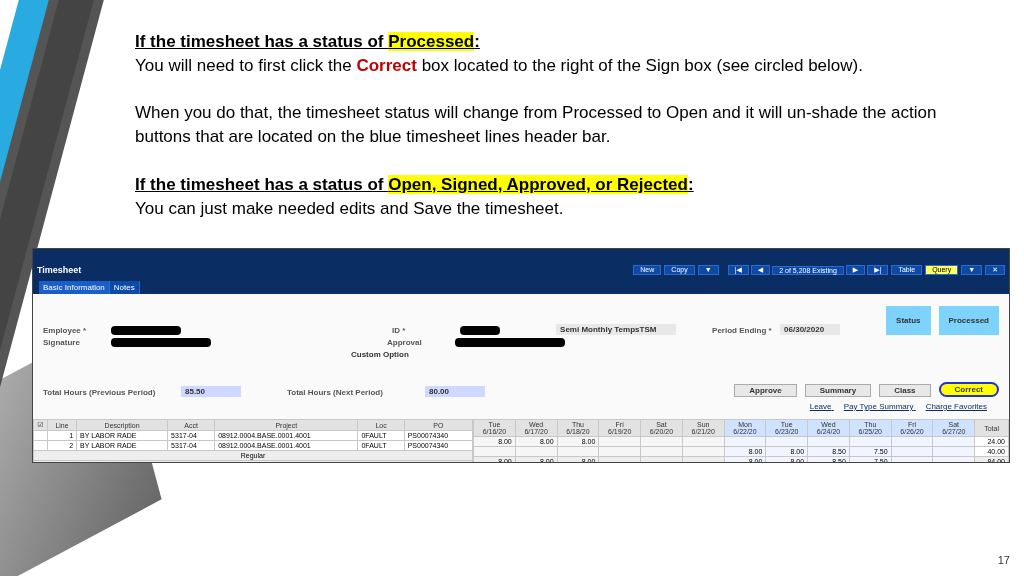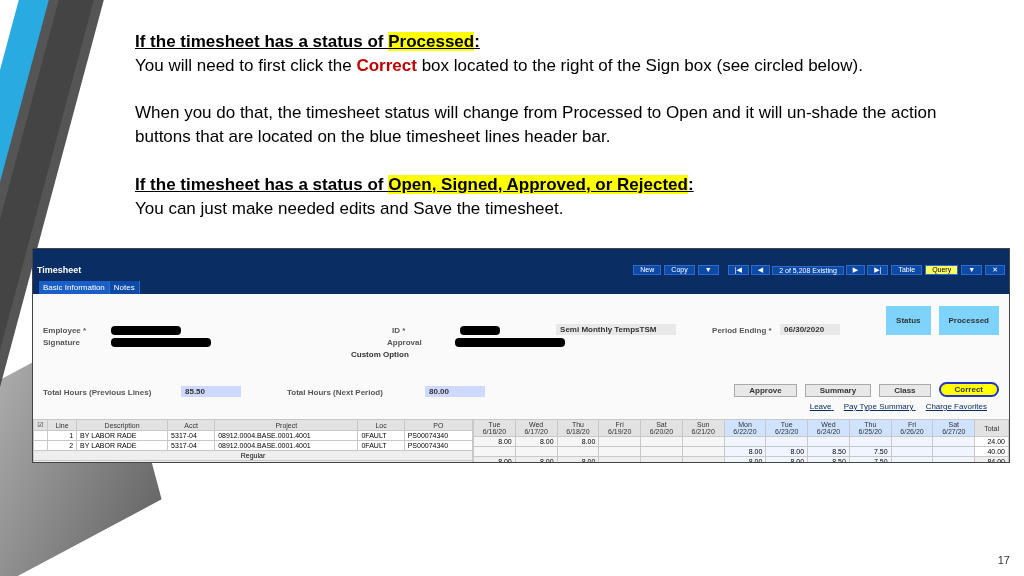--- a/index.html
+++ b/index.html
@@ -139,21 +139,21 @@
         <span class="redact" style="width:100px"></span>
         <span style="width:160px"></span>
         <span class="lbl">Approval</span>
         <span class="redact" style="width:110px"></span>
       </div>
       <div class="frow">
           <span style="width:300px"></span>
           <span>Custom Option</span>
         </div>
       <div class="frow">
-        <span class="lbl" style="min-width:130px">Total Hours (Previous Lines)</span>
+        <span class="lbl" style="min-width:130px">Total Hours (Previous Period)</span>
         <span class="fld" style="background:#cfd8ff">85.50</span>
         <span style="width:30px"></span>
         <span class="lbl" style="min-width:130px">Total Hours (Next Period)</span>
         <span class="fld" style="background:#cfd8ff">80.00</span>
         <span style="flex:1"></span>
         <span class="abtn">Approve</span>
         <span class="abtn">Summary</span>
         <span class="abtn">Class</span>
         <span class="correct-btn">Correct</span>
       </div>

